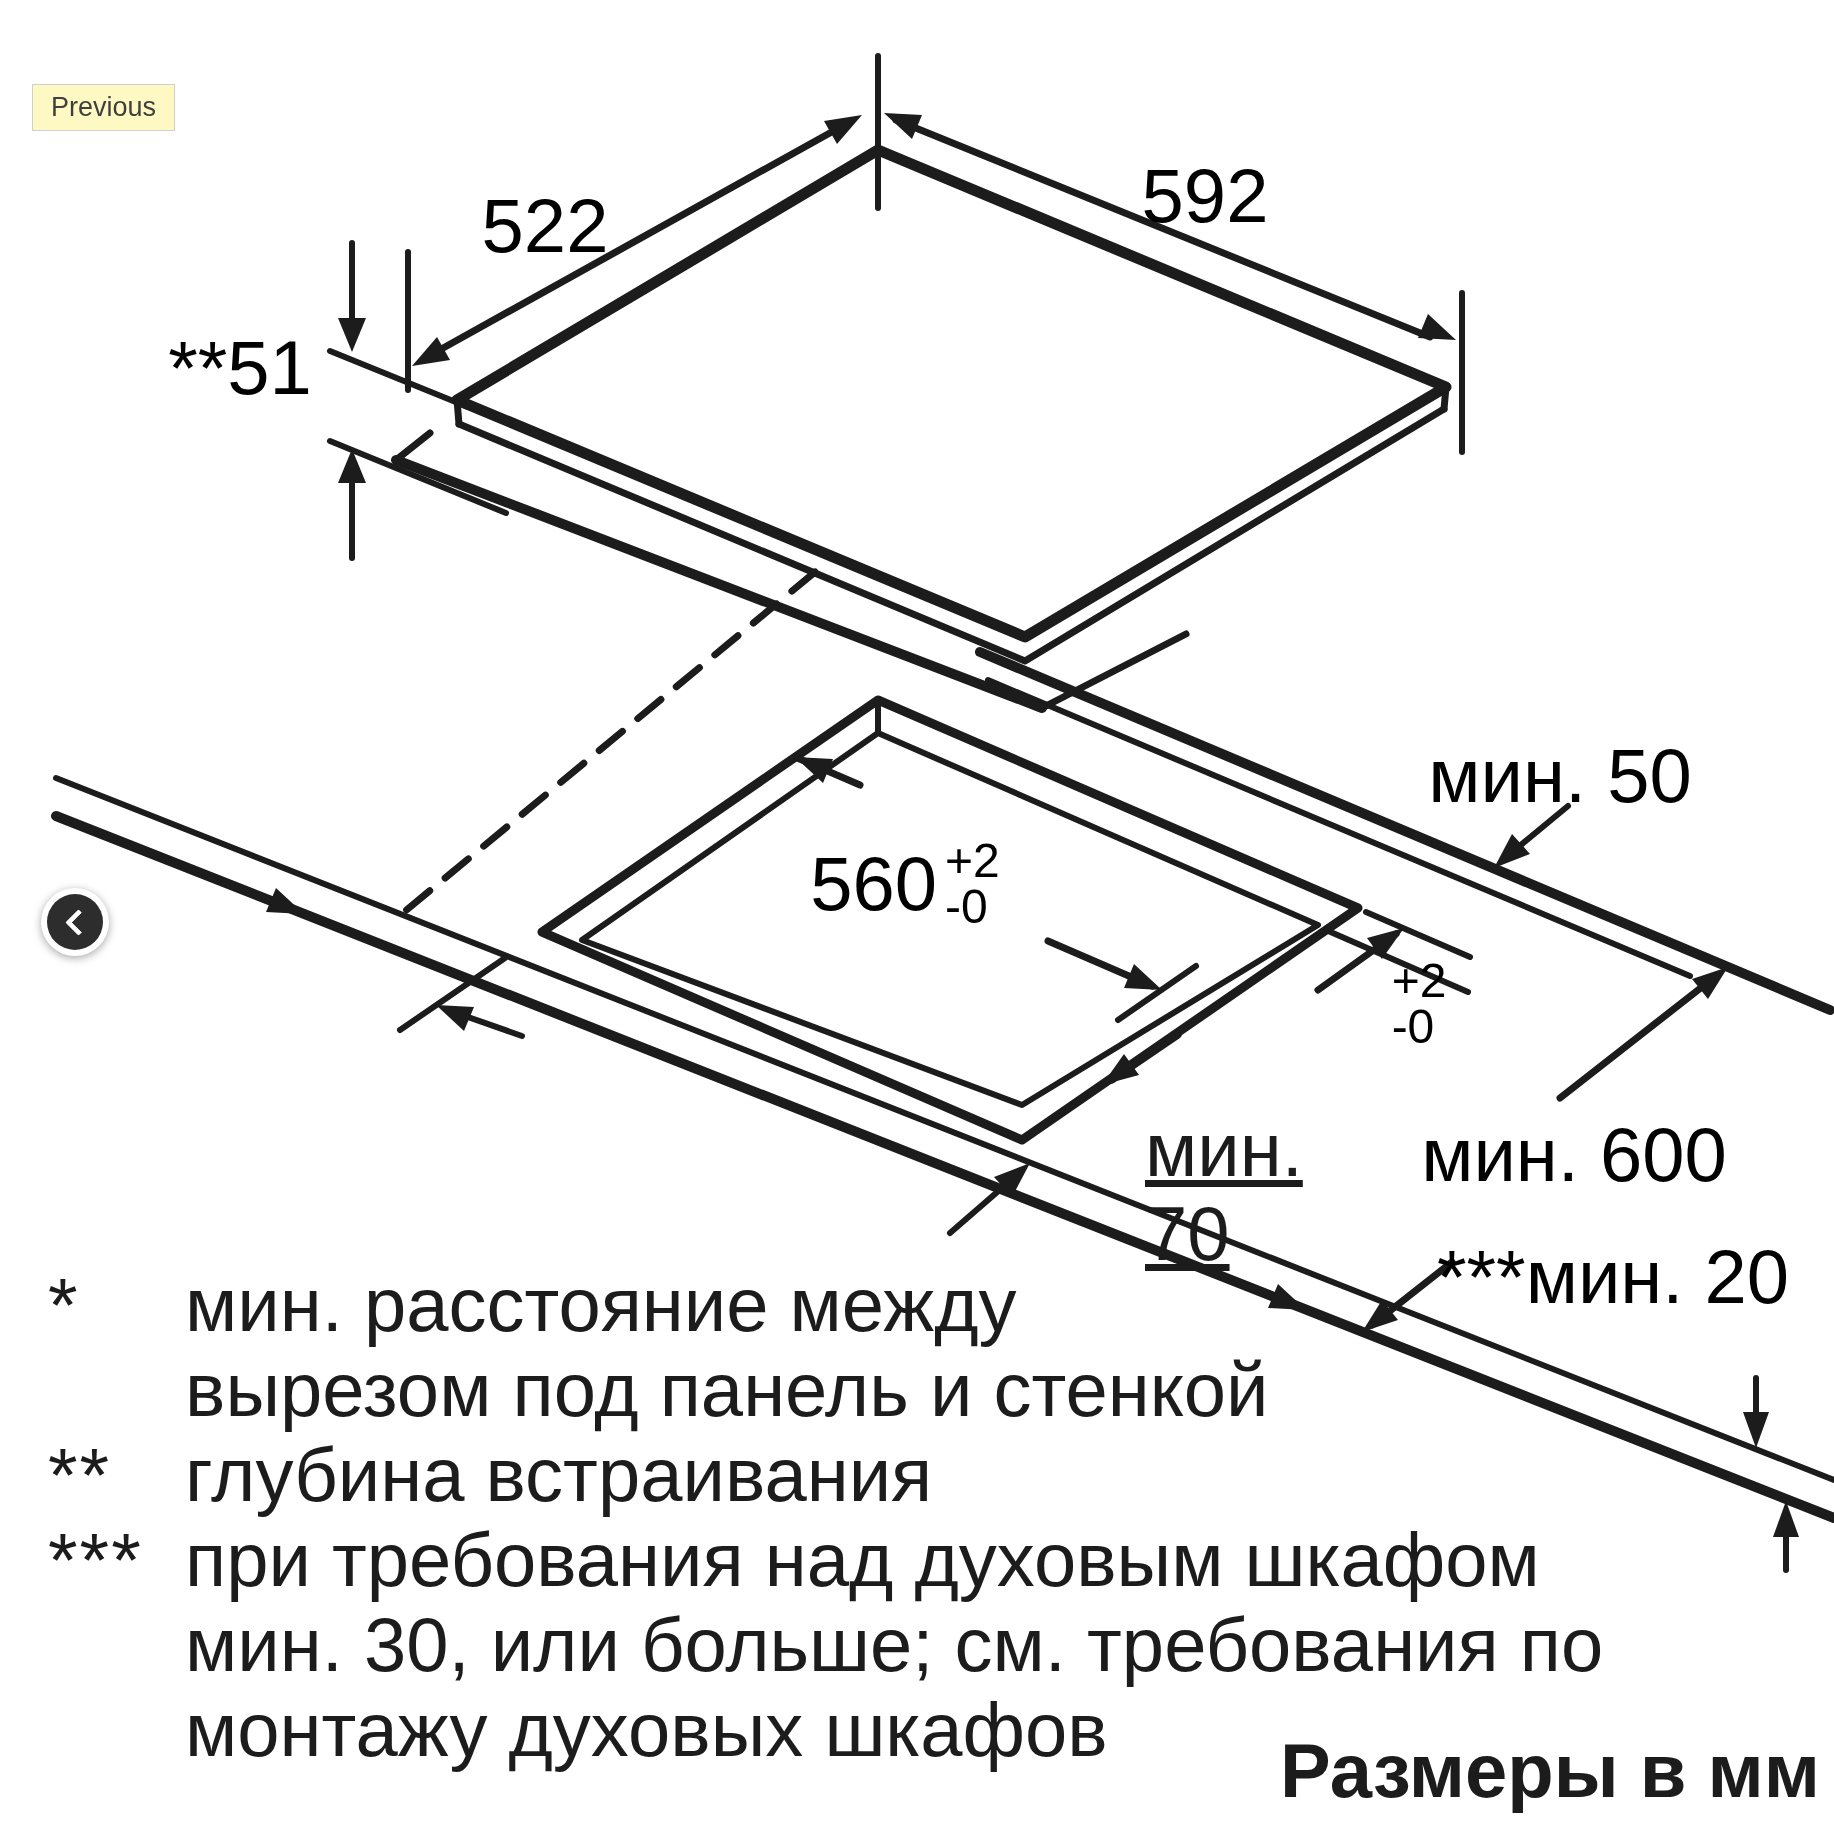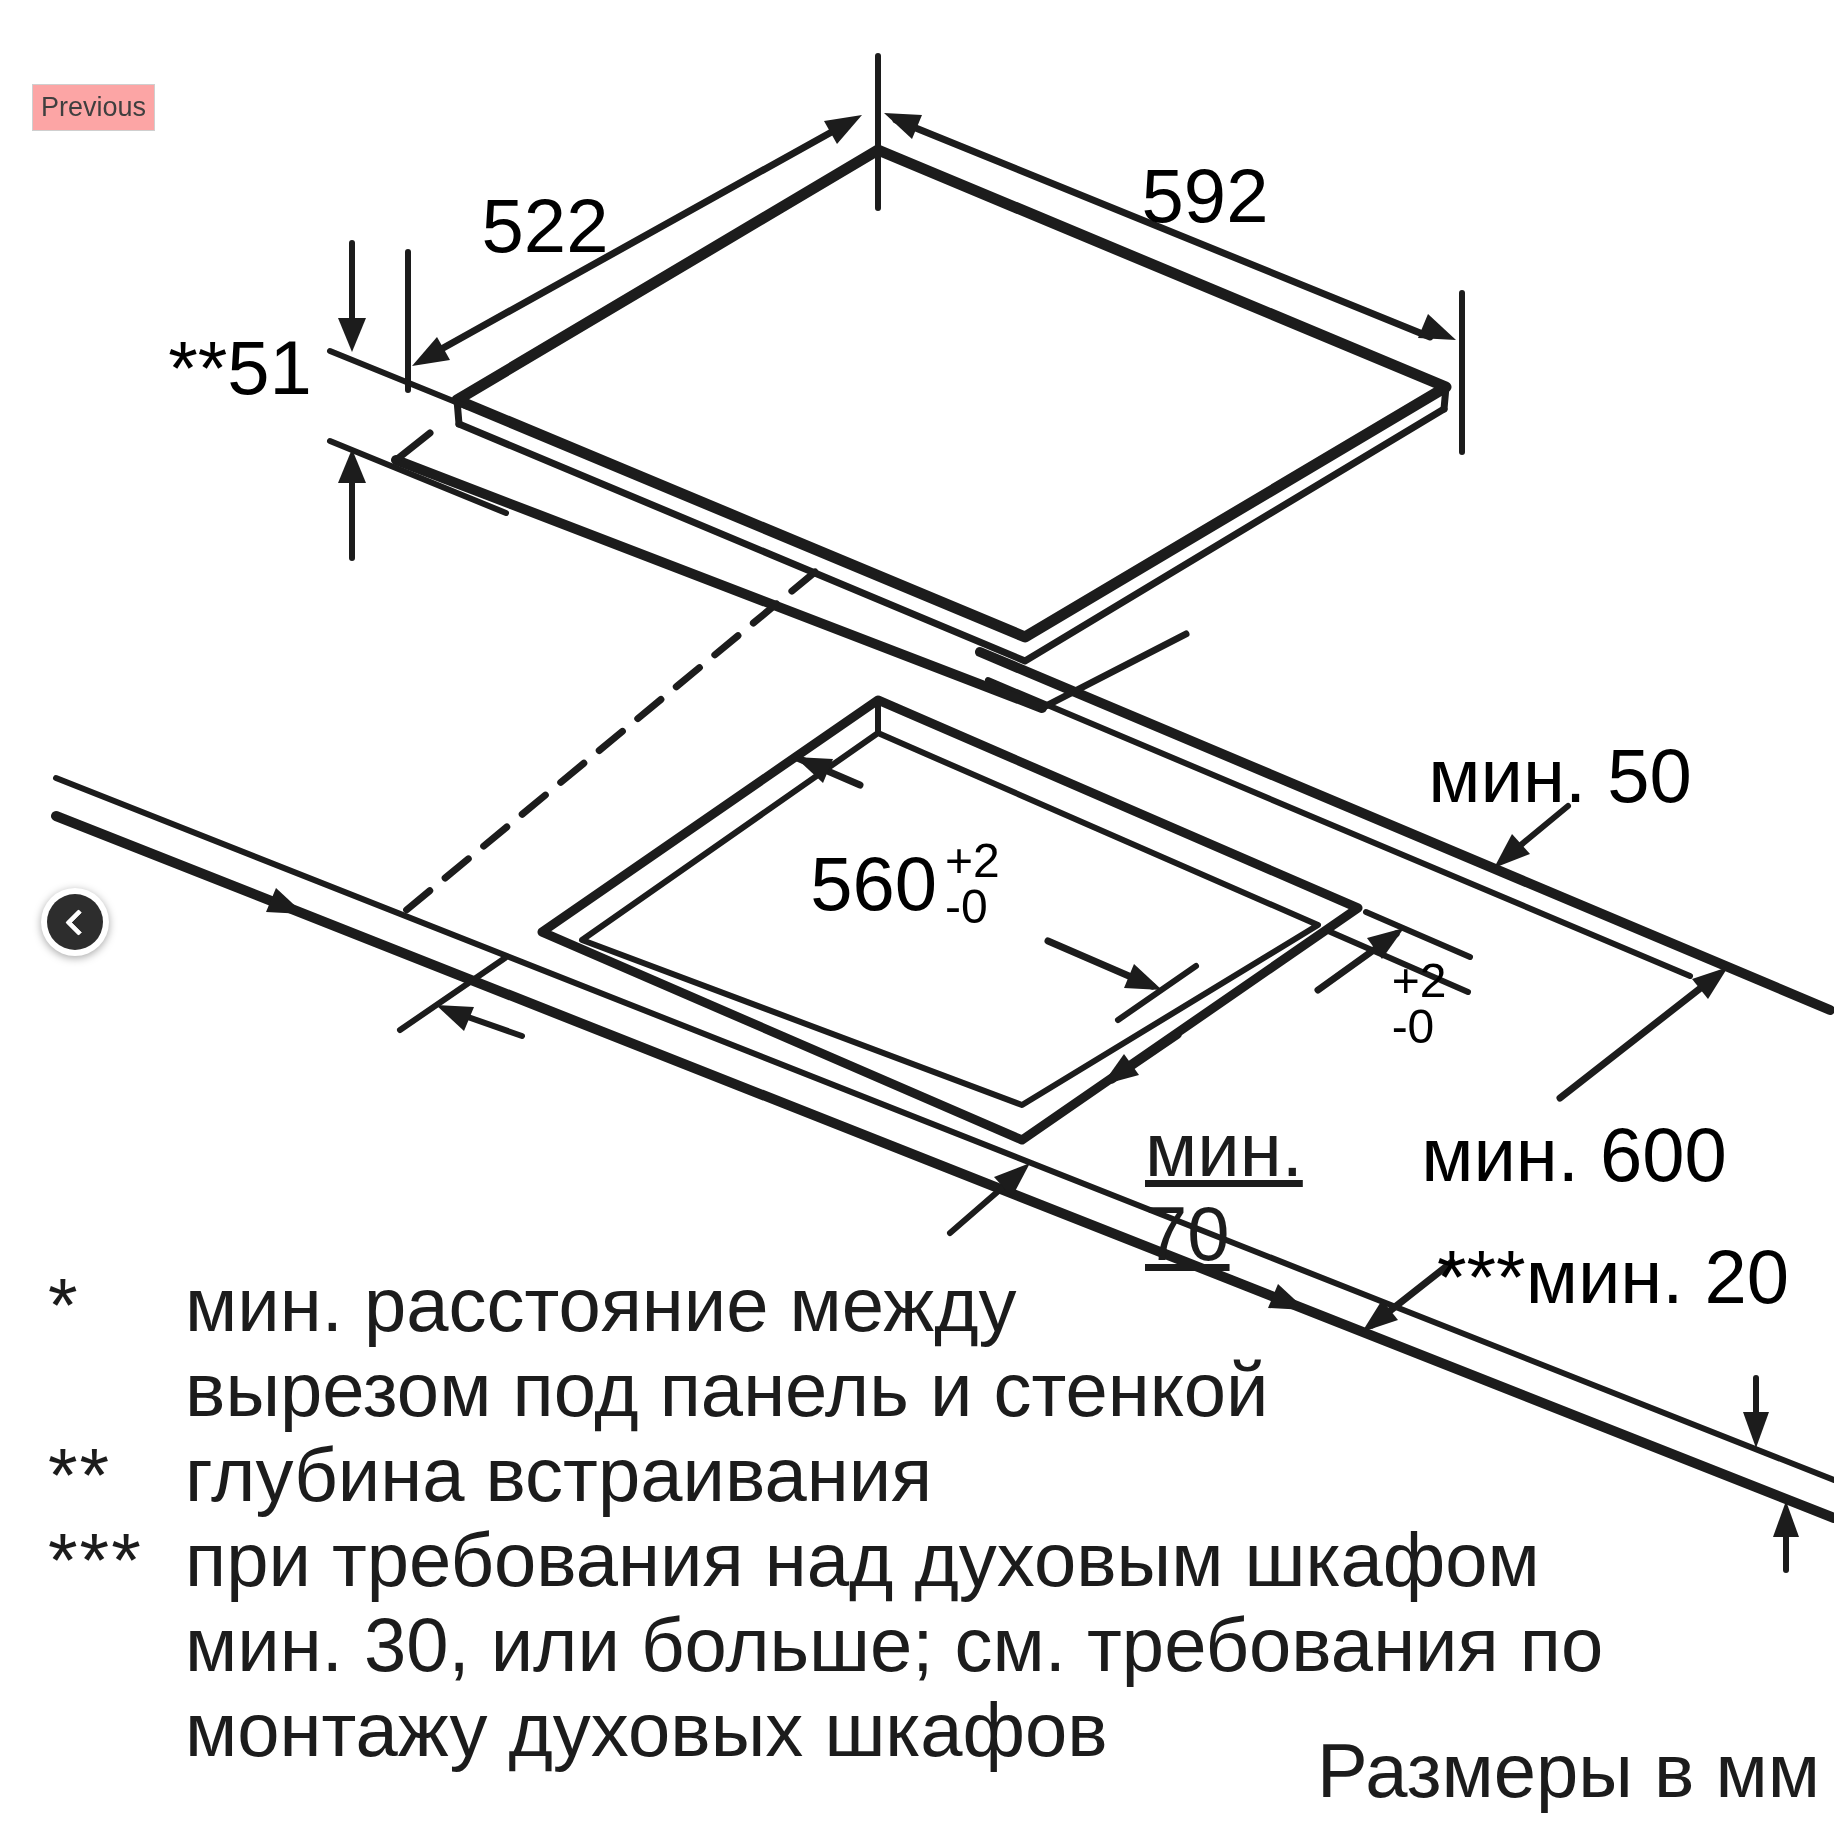--- a/index.html
+++ b/index.html
@@ -8,22 +8,22 @@
     background:#ffffff;
     font-family:"Liberation Sans","DejaVu Sans",sans-serif;
     color:#1c1c1c;
   }
   .stage{position:absolute;inset:0;}
   svg.drawing{position:absolute;left:0;top:0;}
 
   
   .prev-btn{
     position:absolute;left:32px;top:84px;
-    background:#fca5a5;border:1px solid #cfcfcf;border-radius:0;
-    padding:7px 8px;font-size:27px;color:#3f3f3f;cursor:pointer;
+    background:#fef9c3;border:1px solid #cfcfcf;border-radius:0;
+    padding:7px 18px;font-size:27px;color:#3f3f3f;cursor:pointer;
   }
   .carousel-prev{
     position:absolute;left:41px;top:888px;width:68px;height:68px;border-radius:50%;
     background:#ffffff;box-shadow:0 2px 8px rgba(0,0,0,.35);
     display:flex;align-items:center;justify-content:center;cursor:pointer;
   }
   .carousel-prev .disc{
     width:56px;height:56px;border-radius:50%;background:#2d2d2d;
     display:flex;align-items:center;justify-content:center;
   }
@@ -45,20 +45,21 @@
   .dim .tol i{font-style:normal;}
   .dim-block{position:absolute;font-size:76px;line-height:84px;white-space:nowrap;text-decoration:underline;}
 
   
   .footnotes{position:absolute;left:48px;top:1262px;width:1720px;}
   .fn-row{display:flex;font-size:76px;line-height:85px;}
   .fn-marker{width:137px;flex:0 0 137px;letter-spacing:2px;}
   .units-note{
     position:absolute;right:14px;top:1733px;font-size:76px;line-height:1;
     white-space:nowrap;
+    font-weight:bold;
   }
 </style>
 </head>
 <body>
 
 <div class="stage">
 
   <svg class="drawing" width="1834" height="1826" viewBox="0 0 1834 1826" fill="none" stroke="#1c1c1c" stroke-linecap="round" stroke-linejoin="round">
 
     <g>

